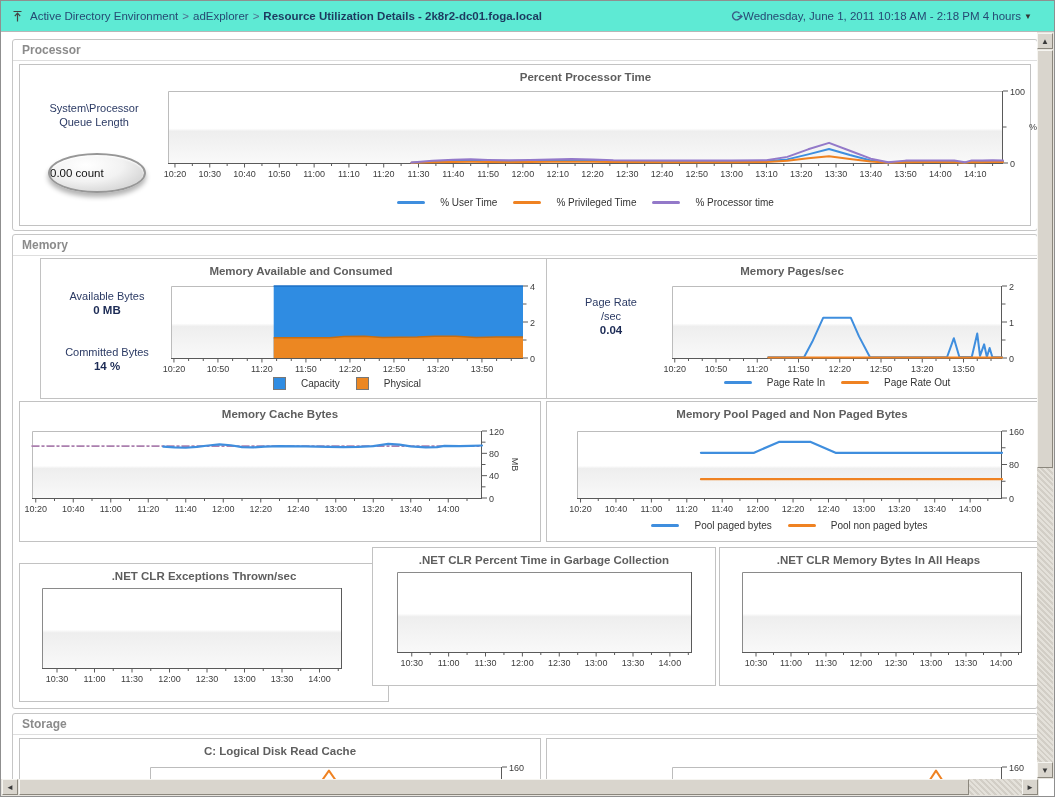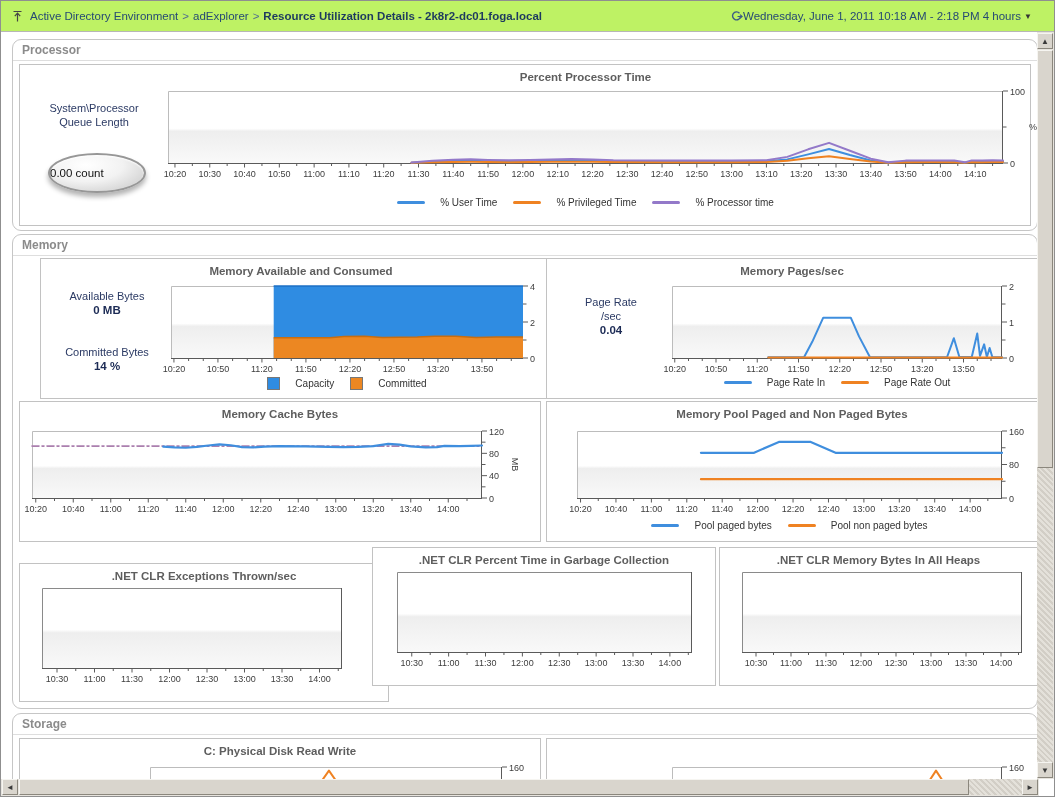--- a/index.html
+++ b/index.html
@@ -1,28 +1,28 @@
 <!DOCTYPE html>
 <html><head>
 <meta charset="utf-8">
 <style>
   html,body{margin:0;padding:0;}
   body{width:1055px;height:797px;position:relative;font-family:"Liberation Sans",sans-serif;background:#ececec;}
   #root{position:absolute;left:0;top:0;width:1053px;height:795px;border:1px solid #8f8f8f;background:#fff;overflow:hidden;}
   
-  #topbar{position:absolute;left:0;top:0;width:1053px;height:30px;background:#bef264;border-bottom:1px solid #b7b7b7;}
+  #topbar{position:absolute;left:0;top:0;width:1053px;height:30px;background:#5eead4;border-bottom:1px solid #b7b7b7;}
   .crumb{font-size:11.5px;color:#264a73;}
   .crumb.b{font-weight:bold;color:#1d3a5f;}
   .crumb-sep{font-size:11.5px;color:#4f6d8f;margin:0 4px;}
   #bc{position:absolute;left:10px;top:0;height:30px;display:flex;align-items:center;}
   #tr{position:absolute;right:22px;top:0;height:30px;display:flex;align-items:center;font-size:11.5px;color:#264a73;cursor:pointer;}
   .caret{font-size:8px;color:#333;margin-left:3px;}
   
   #content{position:absolute;left:0;top:31px;width:1038px;height:748px;overflow:hidden;background:#fff;}
-  .panel{position:absolute;background:#fff;border:1px solid #c6c6c6;border-radius:9px;}
+  .panel{position:absolute;background:#fff;border:1px solid #c6c6c6;border-radius:3px;}
   .panel-h{height:20px;line-height:20px;padding-left:9px;font-size:12px;font-weight:bold;color:#8b8b8b;border-bottom:1px solid #dedede;}
   .cbox{position:absolute;border:1px solid #c2c2c2;background:#fff;}
   .ctitle{position:absolute;left:0;width:100%;text-align:center;font-size:11.5px;font-weight:bold;color:#5e5e5e;white-space:nowrap;}
   .metric{position:absolute;text-align:center;font-size:11px;color:#2b3a64;line-height:14px;}
   .metric .val{font-weight:bold;color:#1c2b55;font-size:11.5px;}
   .chart{position:absolute;}
   .chart svg{overflow:visible;display:block;}
   .legend{position:absolute;display:flex;justify-content:center;align-items:center;gap:16px;font-size:10px;color:#333;white-space:nowrap;}
   .leg-item{display:flex;align-items:center;gap:15px;}
   
@@ -265,21 +265,21 @@
               <polyline points="102.66666666666667,51.839999999999996 158.4,51.660000000000004 173.06666666666666,50.400000000000006 193.60000000000002,50.22 211.2,51.480000000000004 246.39999999999998,51.120000000000005 264,50.22 284.53333333333336,50.22 305.06666666666666,51.480000000000004 325.6,51.120000000000005 352,50.94" fill="none" stroke="#c96d10" stroke-width="1.5"></polyline>
             </svg>
           </div>
         <div class="legend" style="left:130px;top:118px;width:352px;">
             <span class="leg-item">
               <span style="width: 11px; height: 11px; background: rgb(47, 140, 226); border: 1px solid rgb(119, 119, 119); display: inline-block;"></span>
               <span>Capacity</span>
             </span>
             <span class="leg-item">
               <span style="width: 11px; height: 11px; background: rgb(236, 135, 34); border: 1px solid rgb(119, 119, 119); display: inline-block;"></span>
-              <span>Committed</span>
+              <span>Physical</span>
             </span>
           </div>
       </div>
 
       <div class="cbox" style="left:533px;top:23px;width:490px;height:139px;">
         <div class="ctitle" style="top:6px;">Memory Pages/sec</div>
         <div class="metric" style="left:14px;top:36px;width:100px;">
           <span>Page Rate</span><br>
           <span>/sec</span><br>
           <span class="val">0.04</span>
@@ -627,21 +627,21 @@
               <text x="224" y="94" text-anchor="middle" font-size="9" fill="#3d3d3d">13:30</text>
               <text x="259" y="94" text-anchor="middle" font-size="9" fill="#3d3d3d">14:00</text>
             </svg>
           </div>
       </div>
     </div>
 
     <div class="panel" style="left:11px;top:681px;width:1024px;height:160px;">
       <div class="panel-h">Storage</div>
       <div class="cbox" style="left:6px;top:24px;width:520px;height:170px;">
-        <div class="ctitle" style="top:6px;">C: Physical Disk Read Write</div>
+        <div class="ctitle" style="top:6px;">C: Logical Disk Read Cache</div>
         <div class="metric" style="left:6px;top:40px;width:120px;">
           
         </div>
         <div class="chart" style="left:130px;top:28px;">
             <svg width="396" height="98">
               <defs>
                 <linearGradient id="bg8" x1="0" y1="0" x2="0" y2="1">
                   <stop offset="0" stop-color="#ffffff"></stop>
                   <stop offset="0.52" stop-color="#ffffff"></stop>
                   <stop offset="0.56" stop-color="#eeeeee"></stop>

